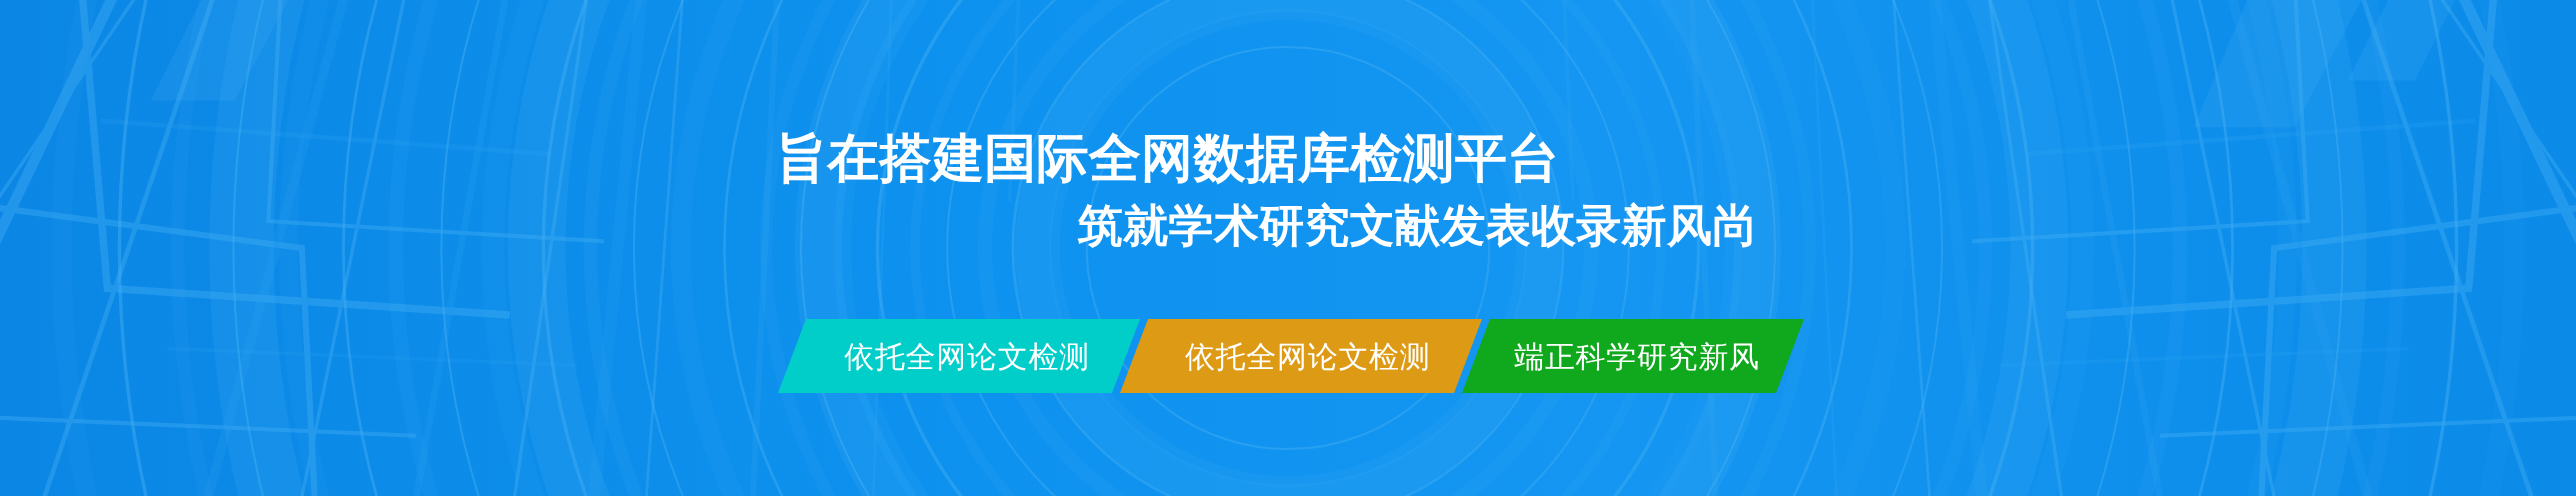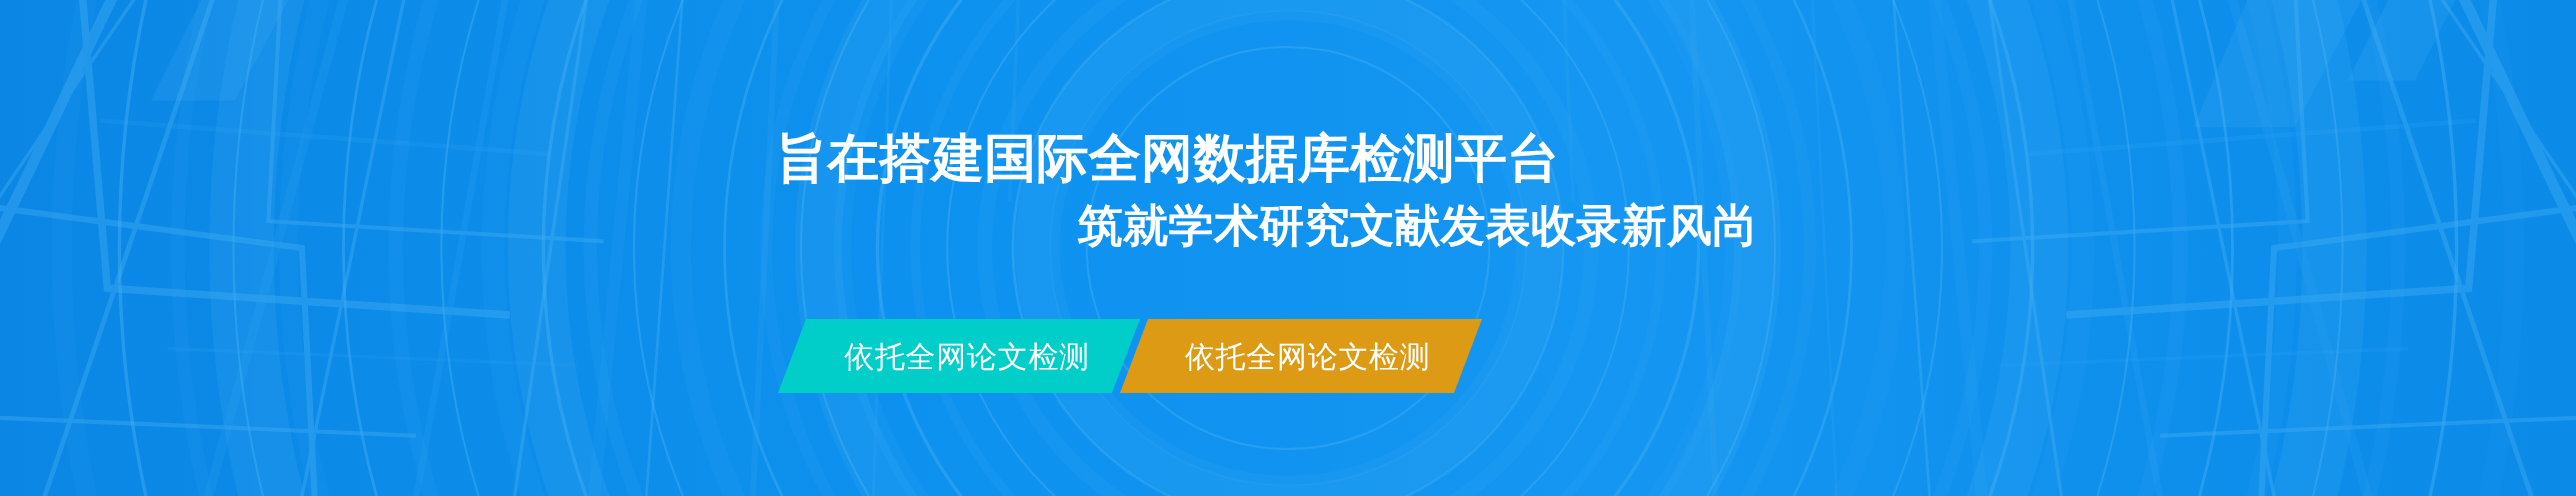--- a/index.html
+++ b/index.html
@@ -236,17 +236,20 @@
   <div id="tag-bar">
 
     <div class="tag-chip" id="tag-chip-0">
       <span class="tag-label">依托全网论文检测</span>
     </div>
 
     <div class="tag-chip" id="tag-chip-1">
       <span class="tag-label">依托全网论文检测</span>
     </div>
 
+    <div class="tag-chip" id="tag-chip-2">
+      <span class="tag-label">端正科学研究新风</span>
+    </div>
 
   </div>
 
 </div>
 
 
 </body></html>

